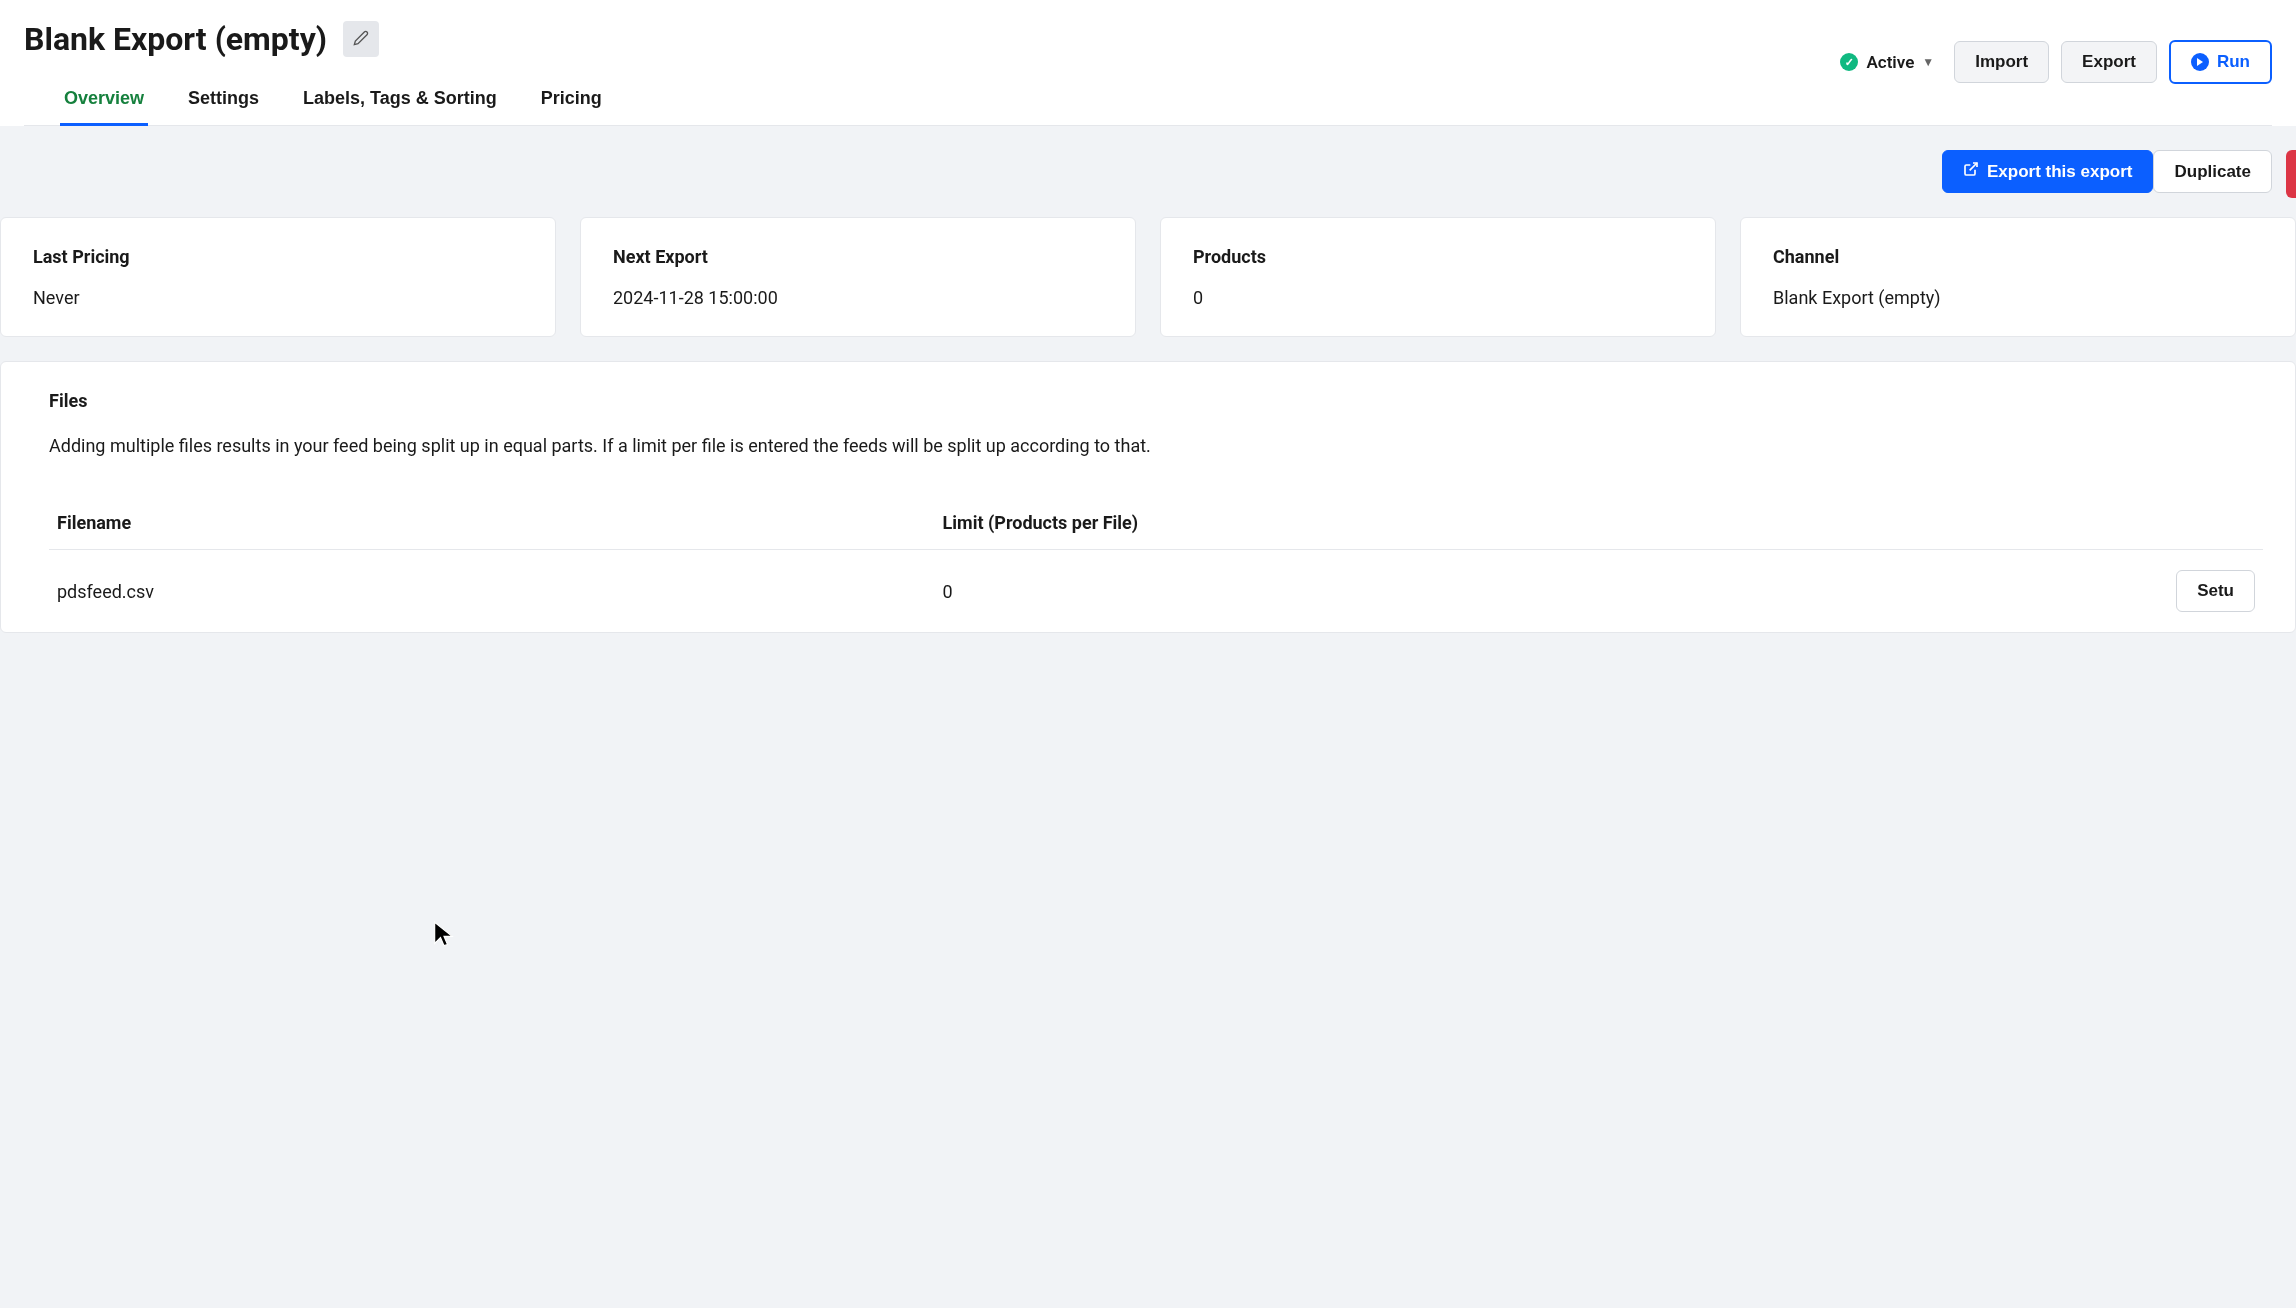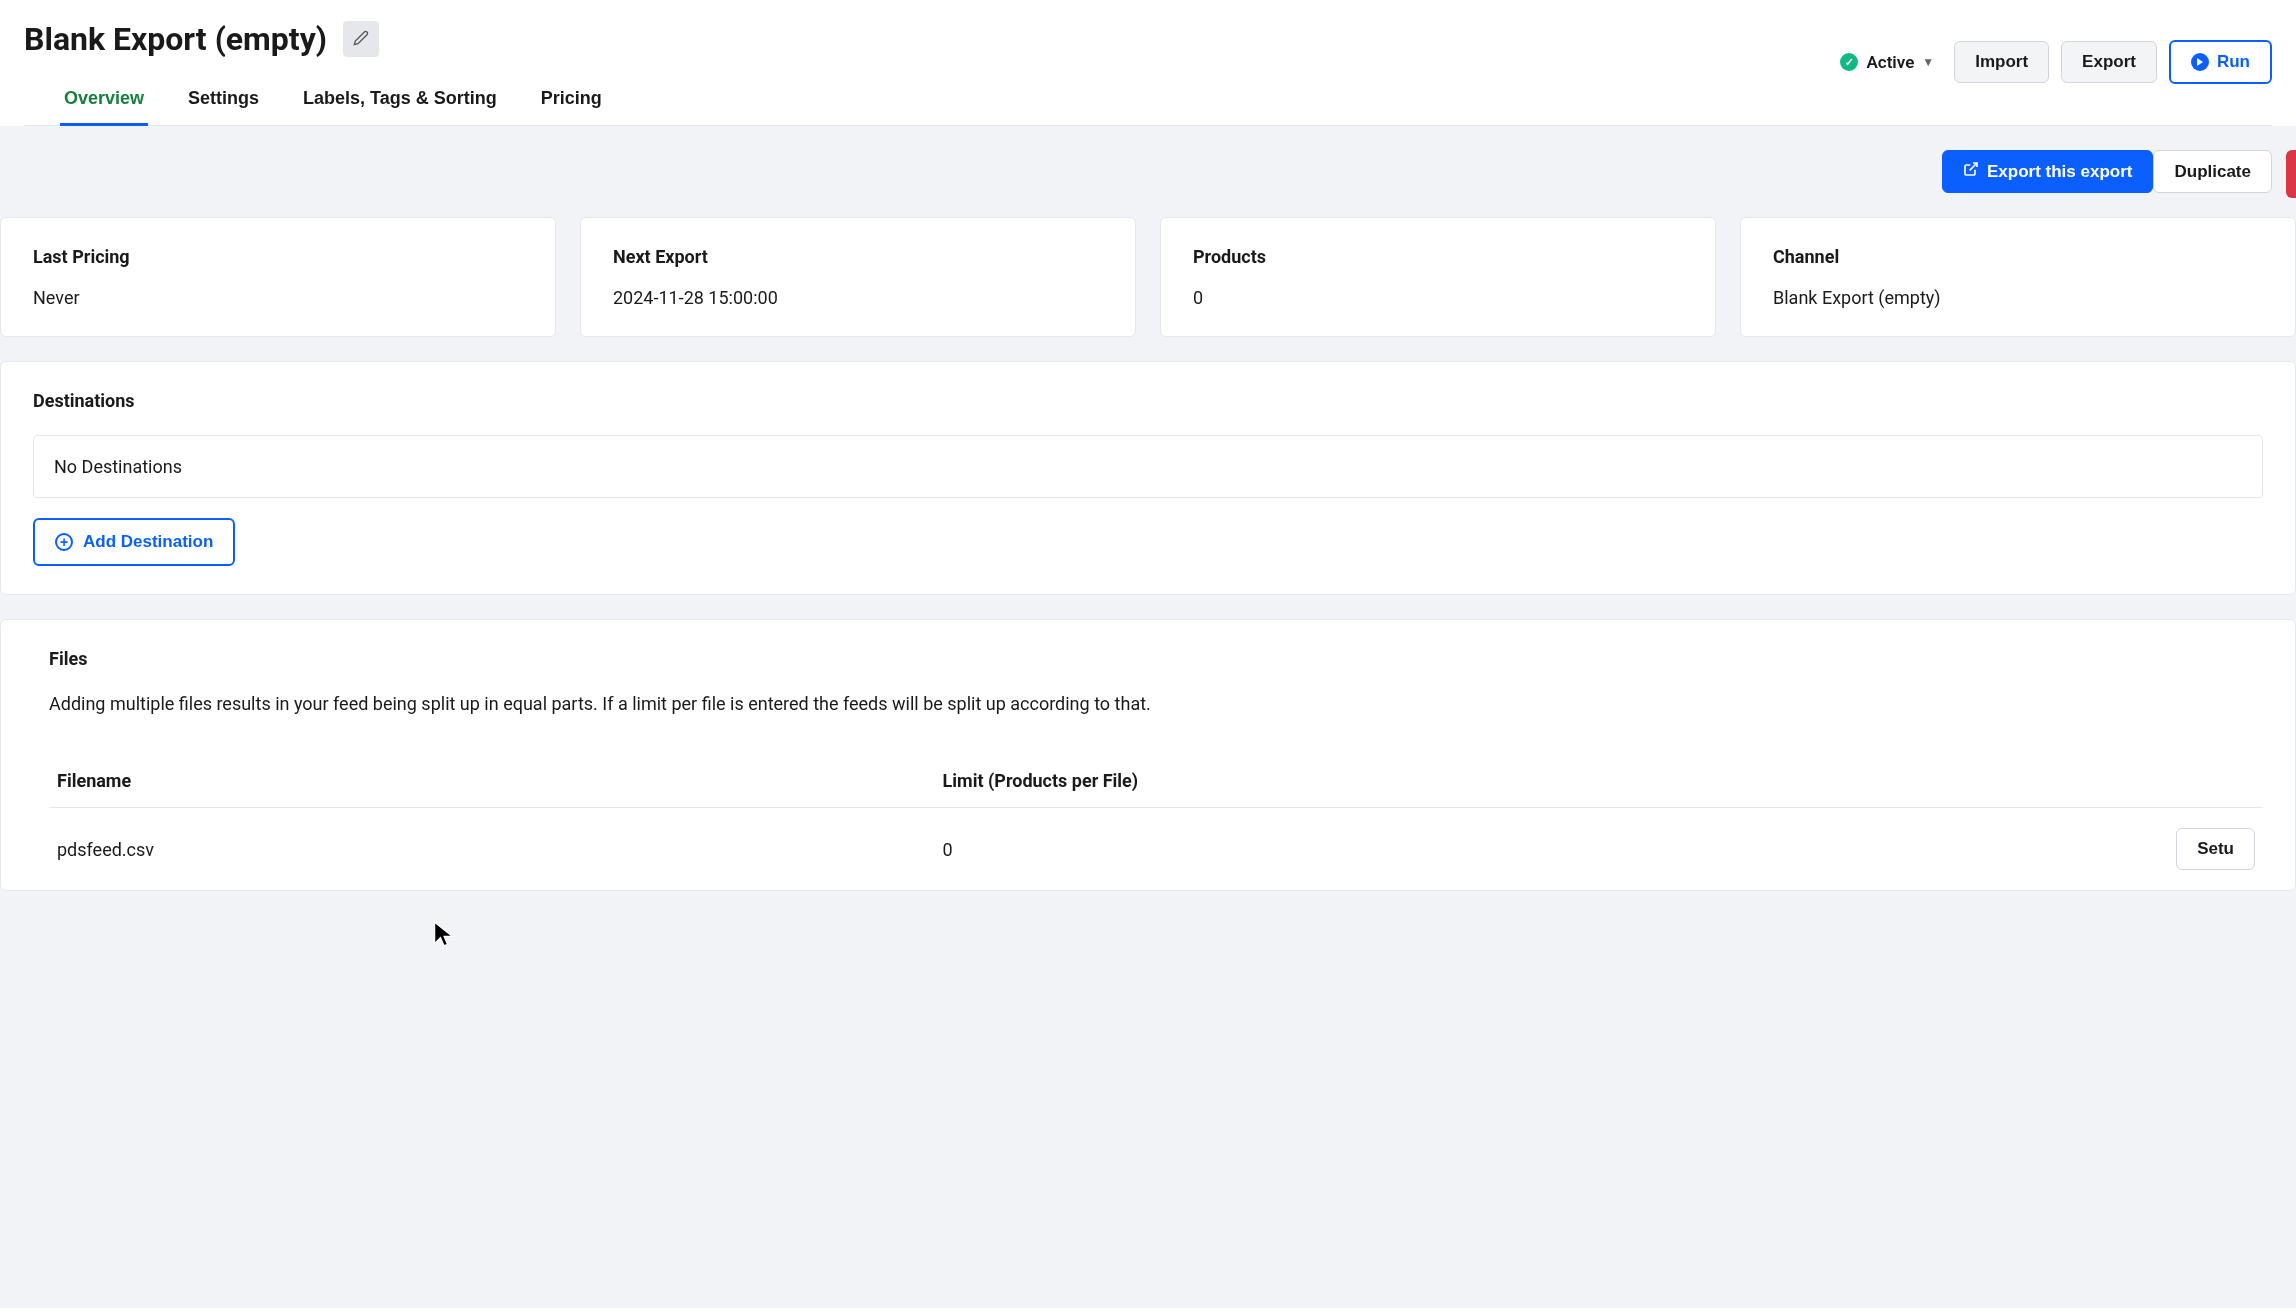--- a/index.html
+++ b/index.html
@@ -331,28 +331,20 @@
     <div class="stat-card">
       <div class="stat-label">Products</div>
       <div class="stat-value">0</div>
     </div>
     <div class="stat-card">
       <div class="stat-label">Channel</div>
       <div class="stat-value">Blank Export (empty)</div>
     </div>
   </div>
 
-  <div class="section">
-    <div class="section-title">Destinations</div>
-    <div class="destinations-box">No Destinations</div>
-    <button class="add-dest-btn">
-      <span class="plus-circle">+</span>
-      <span>Add Destination</span>
-    </button>
-  </div>
 
   <div class="section" style="padding-bottom:0;padding-left:48px;">
     <div class="section-title">Files</div>
     <div class="section-desc">Adding multiple files results in your feed being split up in equal parts. If a limit per file is entered the feeds will be split up according to that.</div>
     <table class="files-table">
       <thead>
         <tr>
           <th style="width:40%;">Filename</th>
           <th>Limit (Products per File)</th>
           <th></th>

